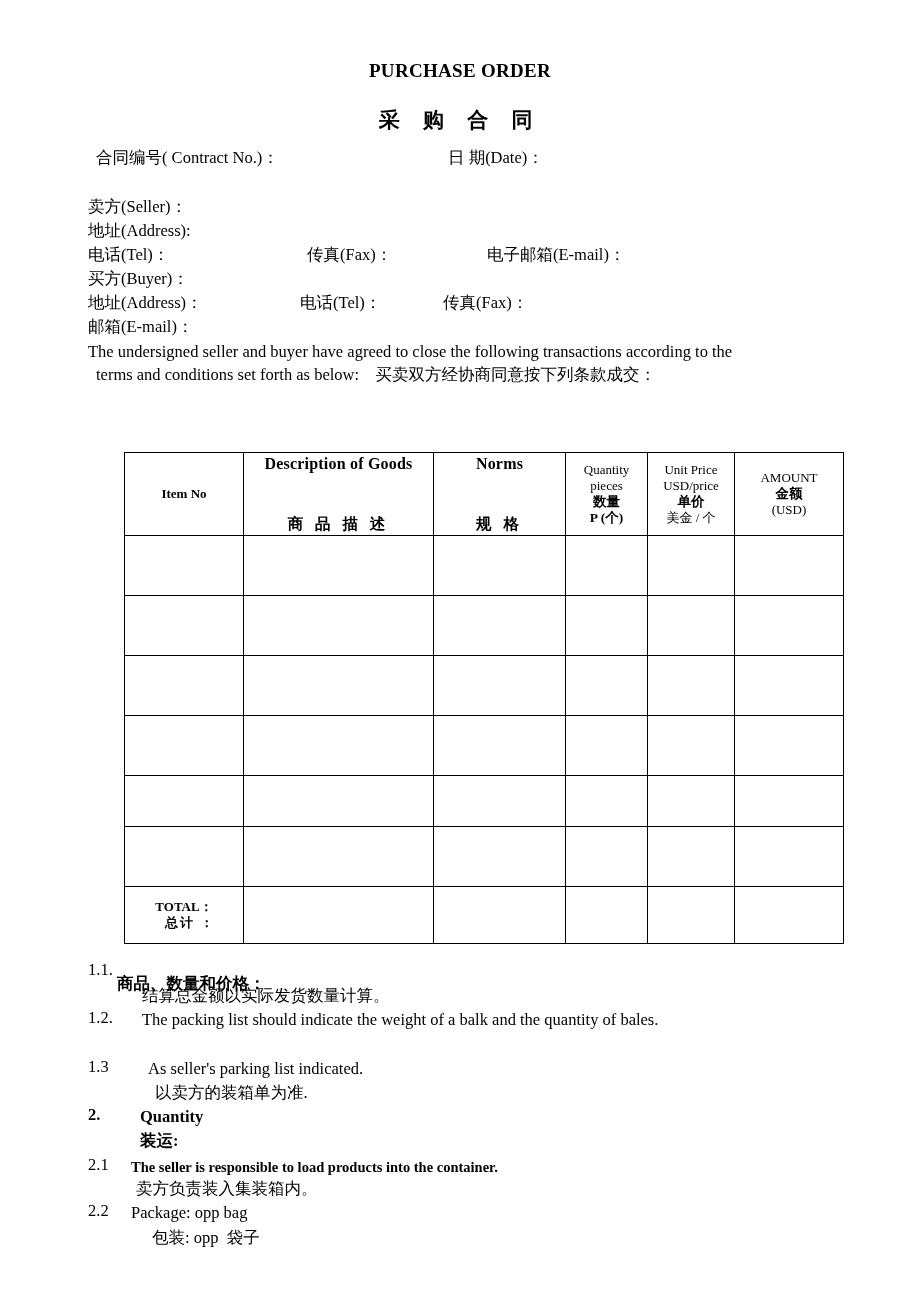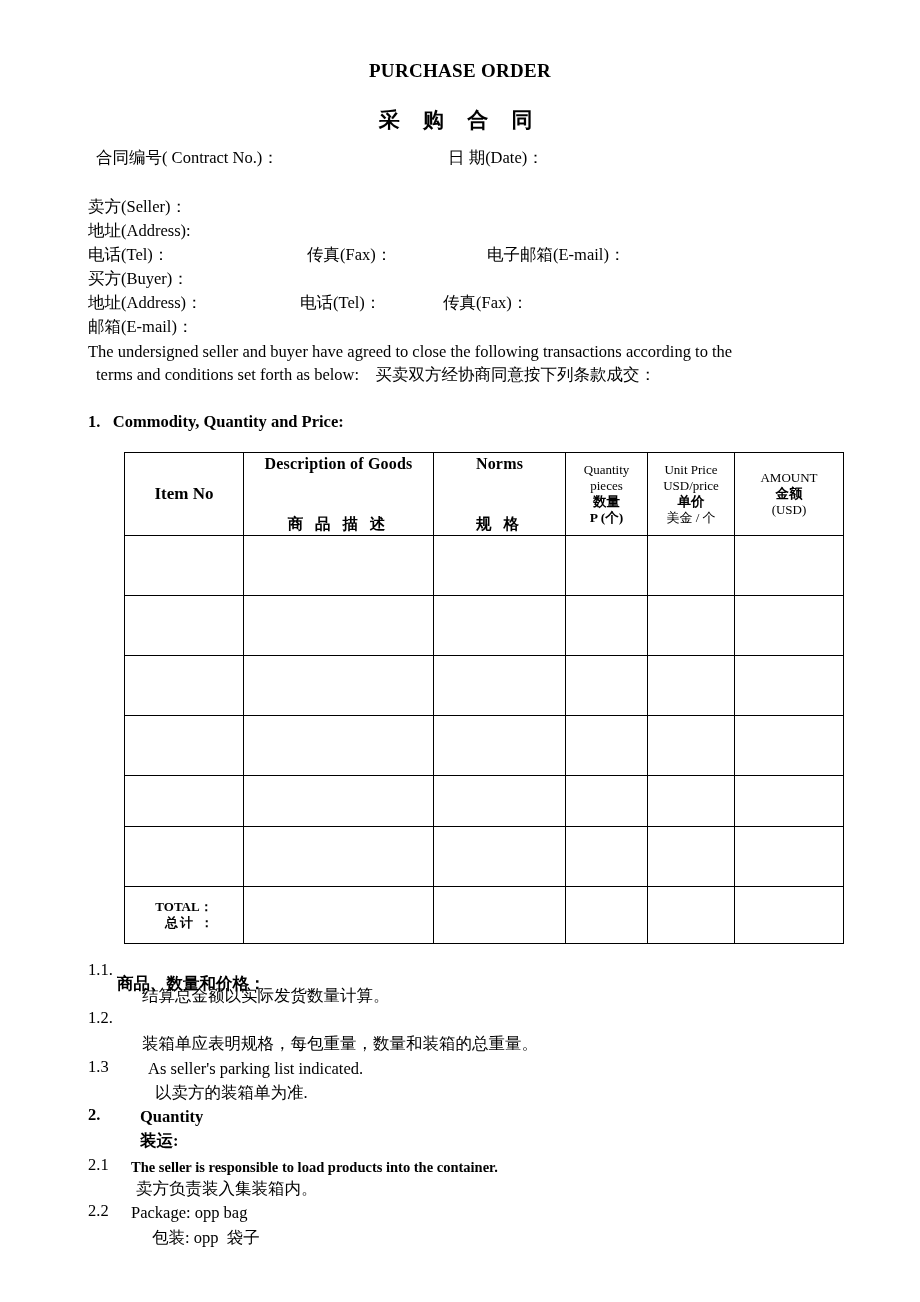--- a/index.html
+++ b/index.html
@@ -133,21 +133,21 @@
   }
   .h-sm {
     font-size: 13px;
     font-weight: normal;
   }
   .h-sm-b {
     font-size: 13.5px;
     font-weight: bold;
   }
   .h-item {
-    font-size: 17px;
+    font-size: 13px;
     font-weight: bold;
   }
   td.body-row { height: 59px; }
   td.body-row-short { height: 50px; }
   td.total-cell {
     height: 56px;
     text-align: left;
     padding: 4px 0 4px 22px;
     font-size: 14px;
     font-weight: bold;
@@ -188,21 +188,20 @@
   <div class="field-line fl-email1">电子邮箱(E-mail)：</div>
   <div class="field-line fl-buyer">买方(Buyer)：</div>
   <div class="field-line fl-addr2">地址(Address)：</div>
   <div class="field-line fl-tel2">电话(Tel)：</div>
   <div class="field-line fl-fax2">传真(Fax)：</div>
   <div class="field-line fl-email2">邮箱(E-mail)：</div>
 
   <div class="agree1">The undersigned seller and buyer have agreed to close the following transactions according to the</div>
   <div class="agree2">terms and conditions set forth as below:    买卖双方经协商同意按下列条款成交：</div>
 
-  <div class="clause-h1">1.   Commodity, Quantity and Price:</div>
 
   <div class="tbl-wrap">
     <table class="po">
       <colgroup>
         <col class="c-item">
           <col class="c-desc">
           <col class="c-norm">
         <col class="c-qty">
           <col class="c-unit">
           <col class="c-amt">
@@ -302,21 +301,21 @@
       </tbody>
     </table>
   </div>
 
   <div class="clause-sub cs-bold" style="top:936px; left:117px;margin-top:36px;">商品、数量和价格：</div>
 
   <div class="cs-num" style="top:960px; left:88px;">1.1.</div>
   <div class="clause-sub" style="top:984px; left:142px;">结算总金额以实际发货数量计算。</div>
 
   <div class="cs-num" style="top:1008px; left:88px;">1.2.</div>
-  <div class="clause-sub" style="top:1032px; left:142px;">装箱单应表明规格，每包重量，数量和装箱的总重量。</div>
+  <div class="clause-sub" style="top:1008px; left:142px;">The packing list should indicate the weight of a balk and the quantity of bales.</div>
 
   <div class="cs-num" style="top:1057px; left:88px;">1.3</div>
   <div class="clause-sub" style="top:1057px; left:148px;">As seller's parking list indicated.</div>
   <div class="clause-sub" style="top:1081px; left:155px;">以卖方的装箱单为准.</div>
 
   <div class="cs-num cs-bold" style="top:1105px; left:88px;">2.</div>
   <div class="clause-sub cs-bold" style="top:1105px; left:140px;">Quantity</div>
   <div class="clause-sub cs-bold" style="top:1129px; left:140px;">装运:</div>
 
   <div class="cs-num" style="top:1155px; left:88px;">2.1</div>

